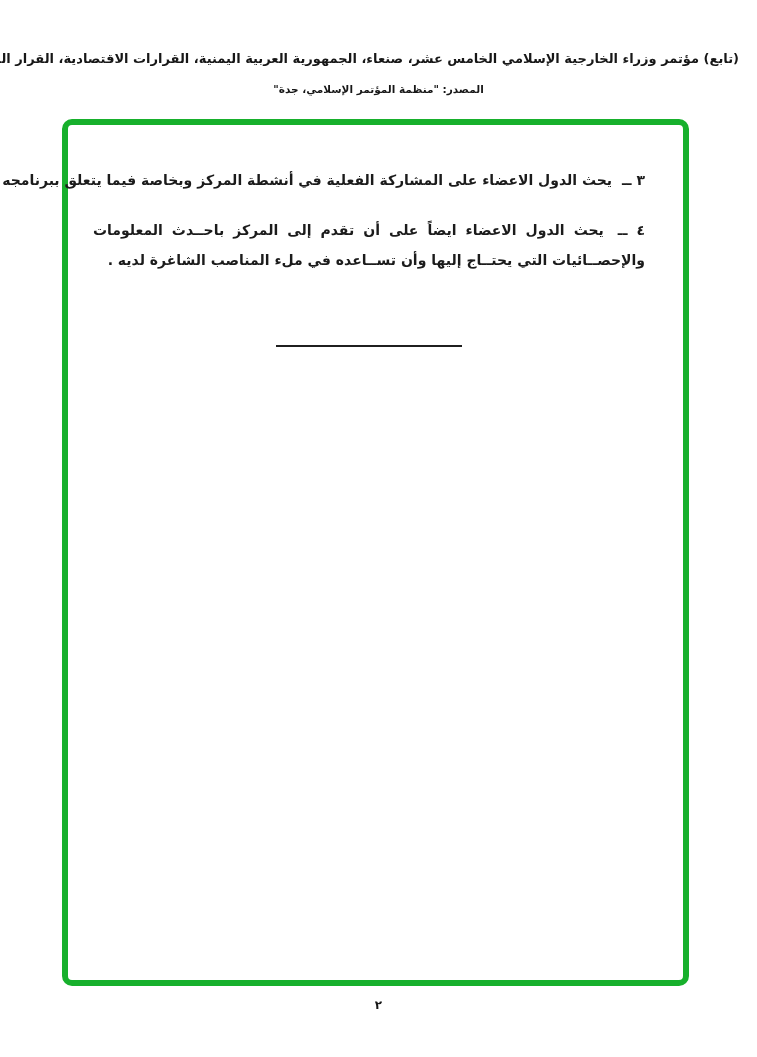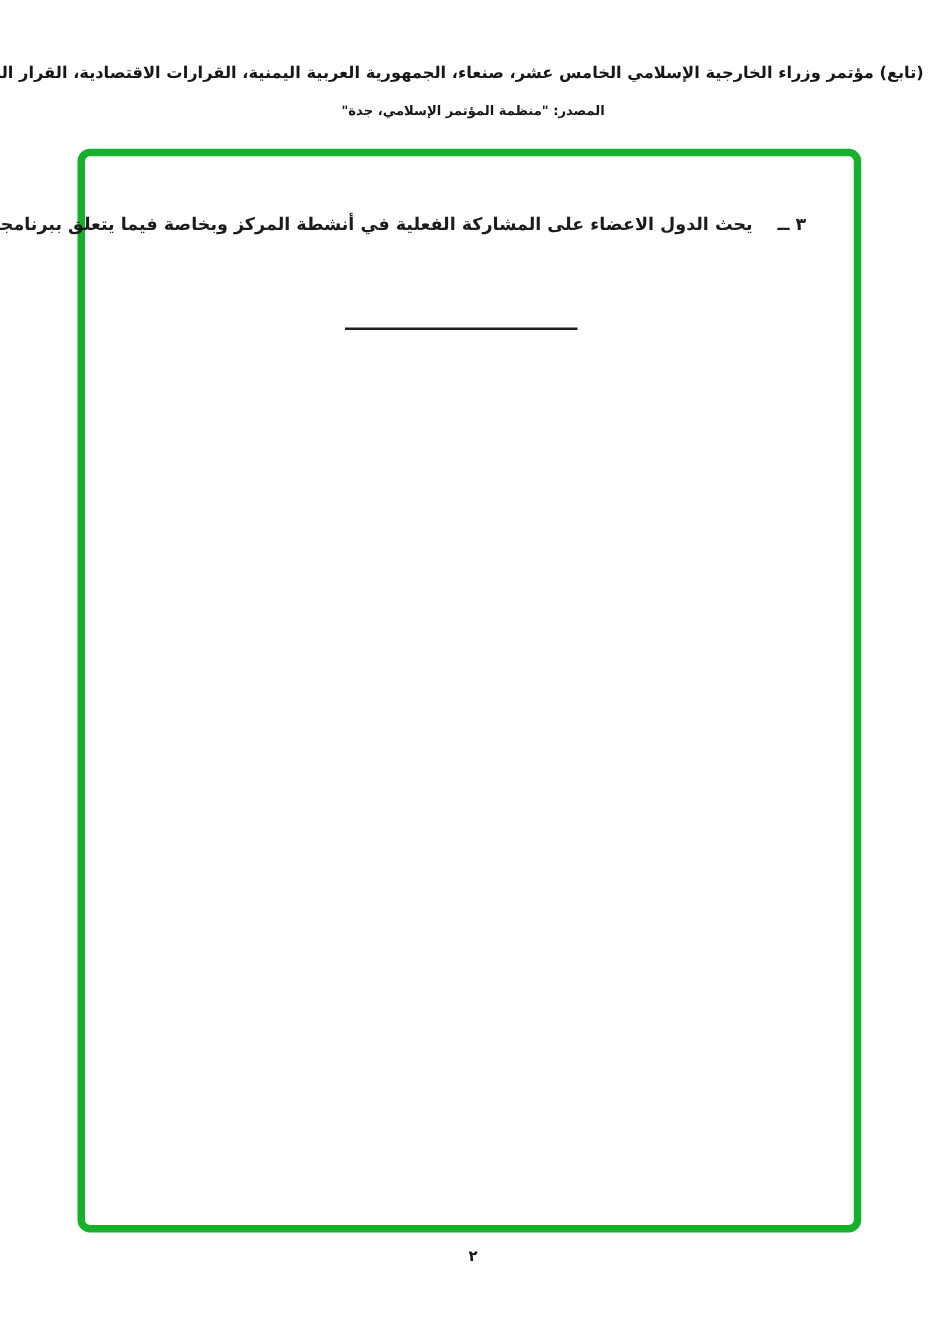--- a/index.html
+++ b/index.html
@@ -69,21 +69,21 @@
     white-space: nowrap;
     line-height: 24px;
   }
   .para-4 {
     margin-top: 23px;
     text-align: justify;
     text-align-last: right;
     line-height: 30px;
   }
   .para .marker {
-    margin-left: 15px; 
+    margin-left: 5px; 
   }
 
   
   .separator-line {
     width: 186px;
     height: 0;
     border-top: 2px solid #1f1f1f;
     margin: 70px auto 0 auto;
   }
 
@@ -103,17 +103,18 @@
 <body>
 
 <div class="header-line1">(تابع) مؤتمر وزراء الخارجية الإسلامي الخامس عشر، صنعاء، الجمهورية العربية اليمنية، القرارات الاقتصادية، القرار الرقم ١٥/٢١- أق</div>
 
 <div class="header-line2">المصدر:  "منظمة المؤتمر الإسلامي، جدة"</div>
 
 <div class="content-frame" style="border-color: rgb(23, 176, 44);">
 
   <p class="para para-3"><span class="marker">٣ ــ</span> <span class="ptext">يحث الدول الاعضاء على المشاركة الفعلية في أنشطة المركز وبخاصة فيما يتعلق ببرنامجه التدريبي .</span></p>
 
+  <p class="para para-4"><span class="marker">٤ ــ</span> <span class="ptext">يحث الدول الاعضاء ايضاً على أن تقدم إلى المركز باحــدث المعلومات والإحصــائيات التي يحتــاج إليها وأن تســاعده في ملء المناصب الشاغرة لديه .</span></p>
 
   <div class="separator-line"></div>
 </div>
 
 <div class="page-number">٢</div>
 
 </body></html>

